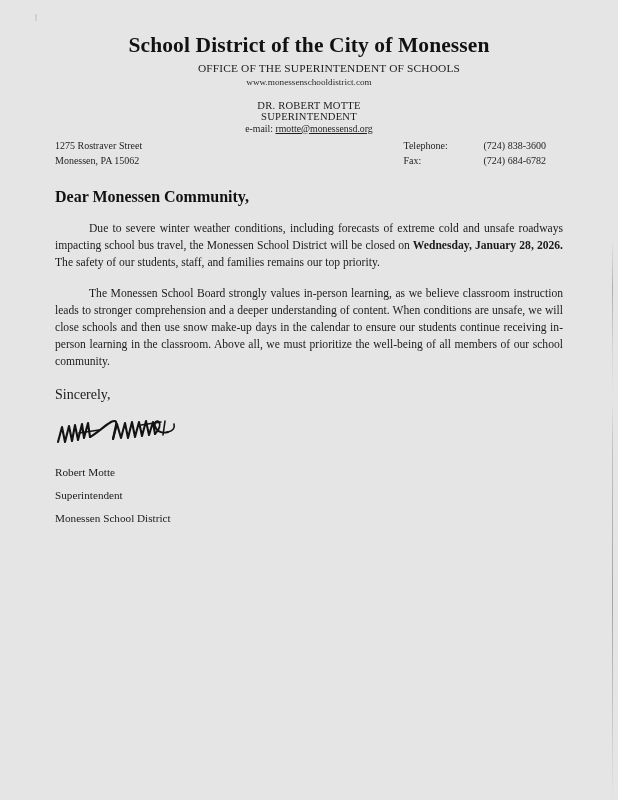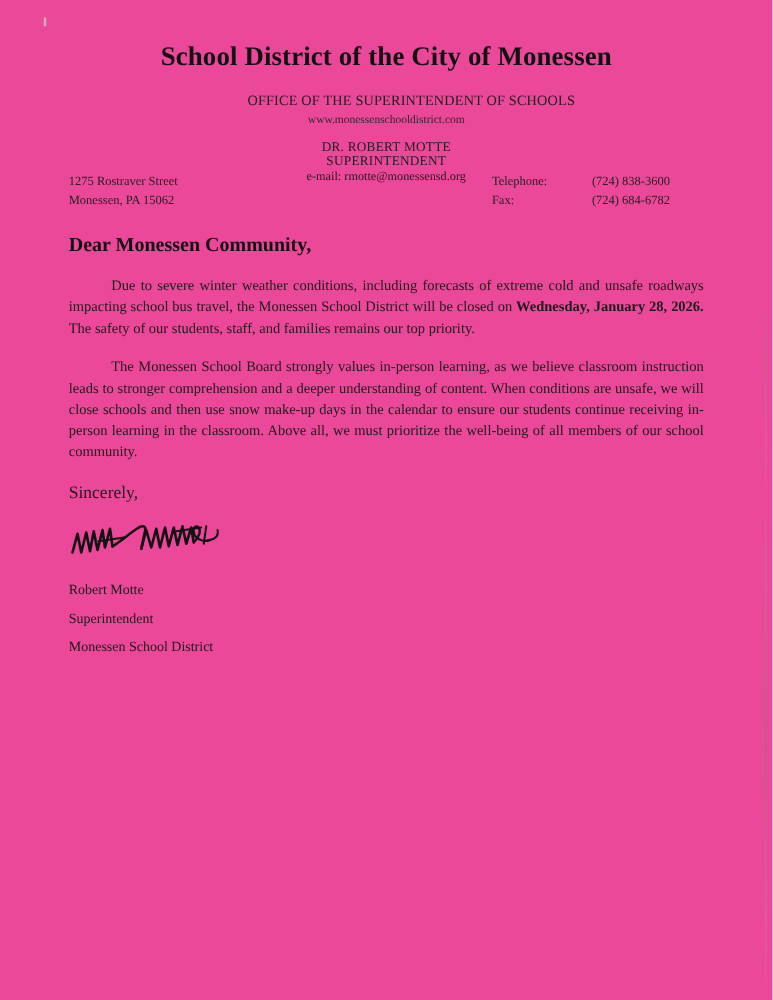--- a/index.html
+++ b/index.html
@@ -12,21 +12,21 @@
     height: 800px;
     position: relative;
     overflow: hidden;
     font-family: "Liberation Serif", "DejaVu Serif", serif;
     color: #1a1a1a;
   }
 
   .page {
     position: absolute;
     inset: 0;
-    background: #ec4899;
+    background: #e5e5e5;
   }
 
   
   .scan-edge {
     position: absolute;
     top: 0;
     bottom: 0;
     left: 612px;
     width: 1px;
     background: linear-gradient(to bottom,
@@ -61,21 +61,21 @@
   .lh-title {
     font-size: 21.5px;
     font-weight: bold;
     letter-spacing: .1px;
     line-height: 1.05;
     color: #121212;
   }
   .lh-office {
     font-size: 11.4px;
     letter-spacing: .15px;
-    margin-top: 18px;
+    margin-top: 5px;
     color: #1d1d1d;
     padding-left: 40px;
   }
   .lh-web {
     font-size: 9.2px;
     margin-top: 3px;
     color: #2a2a2a;
   }
   .lh-name {
     font-size: 10.6px;
@@ -87,28 +87,29 @@
     font-size: 10.6px;
     letter-spacing: .2px;
     color: #1d1d1d;
   }
   .lh-email {
     font-size: 9.8px;
     margin-top: 1px;
     color: #1d1d1d;
   }
   .lh-email .addr {
+    text-decoration: underline;
   }
 
   
   .contact-row {
     position: absolute;
     top: 139px;
     left: 55px;
-    right: 50px;
+    right: 40px;
     display: flex;
     justify-content: space-between;
     font-size: 10px;
     line-height: 1.45;
     color: #232323;
   }
   .addr-block { white-space: pre-line; }
   .phone-block {
     display: grid;
     grid-template-columns: 70px auto;

